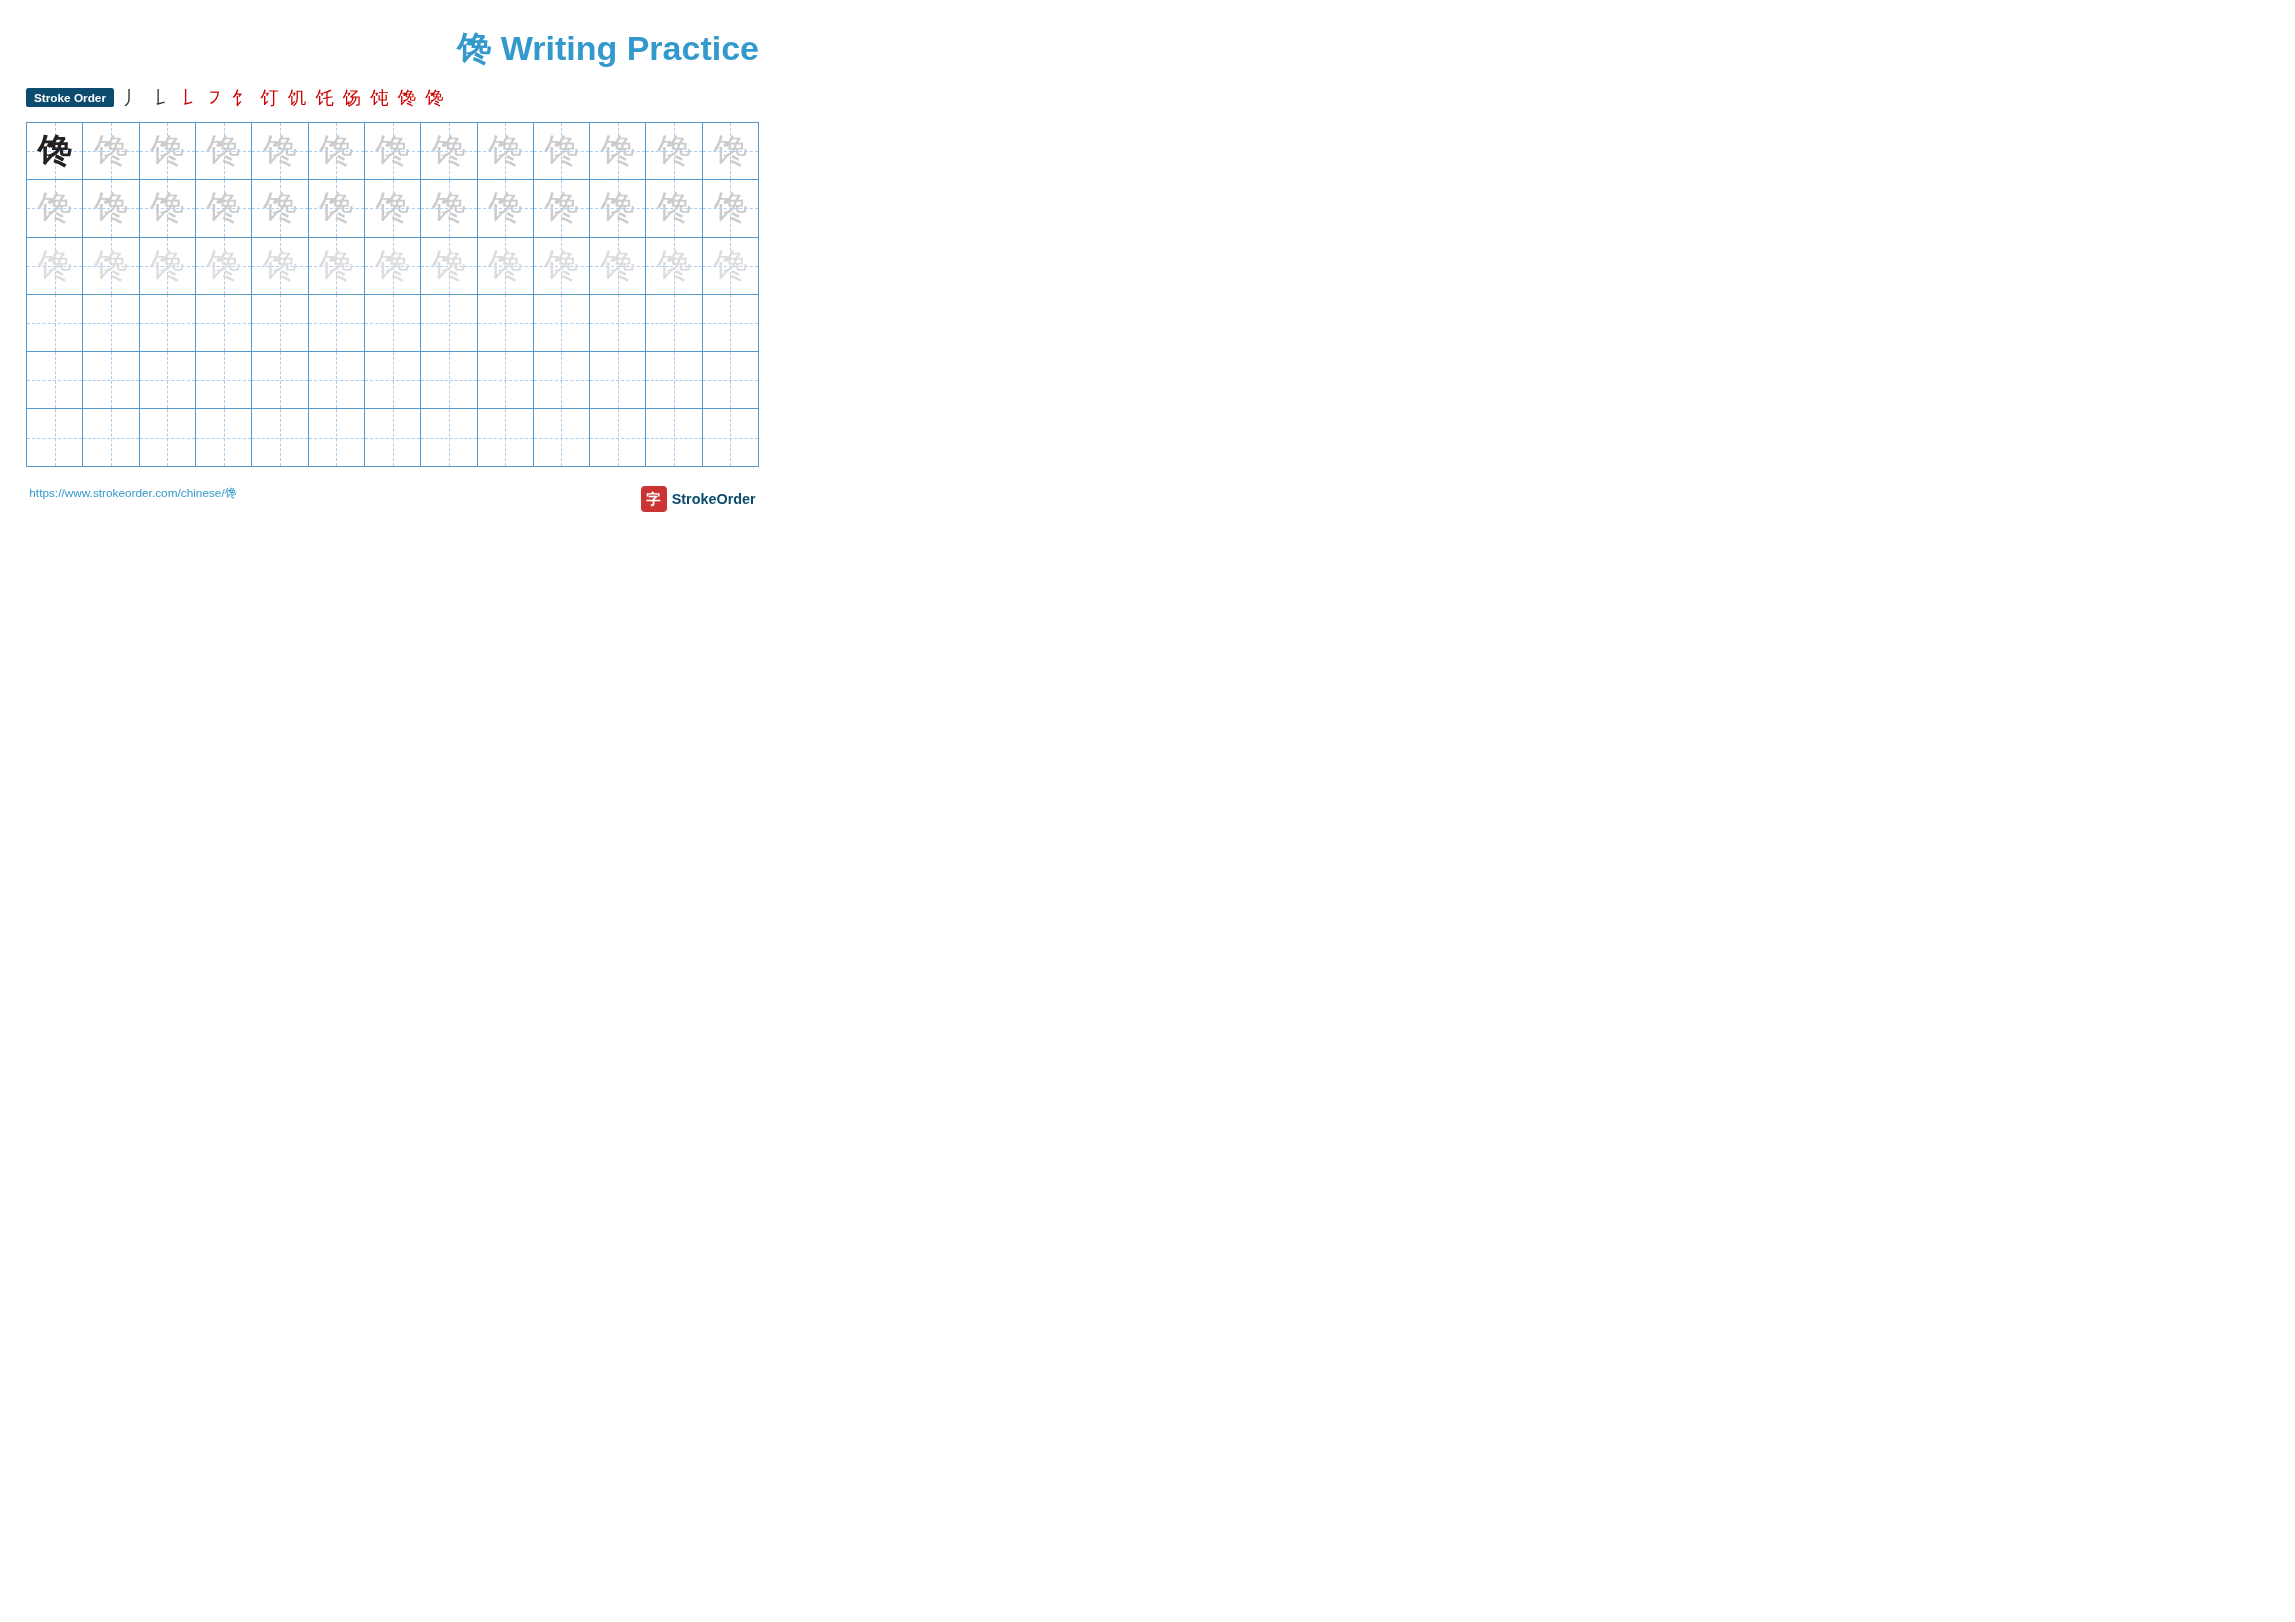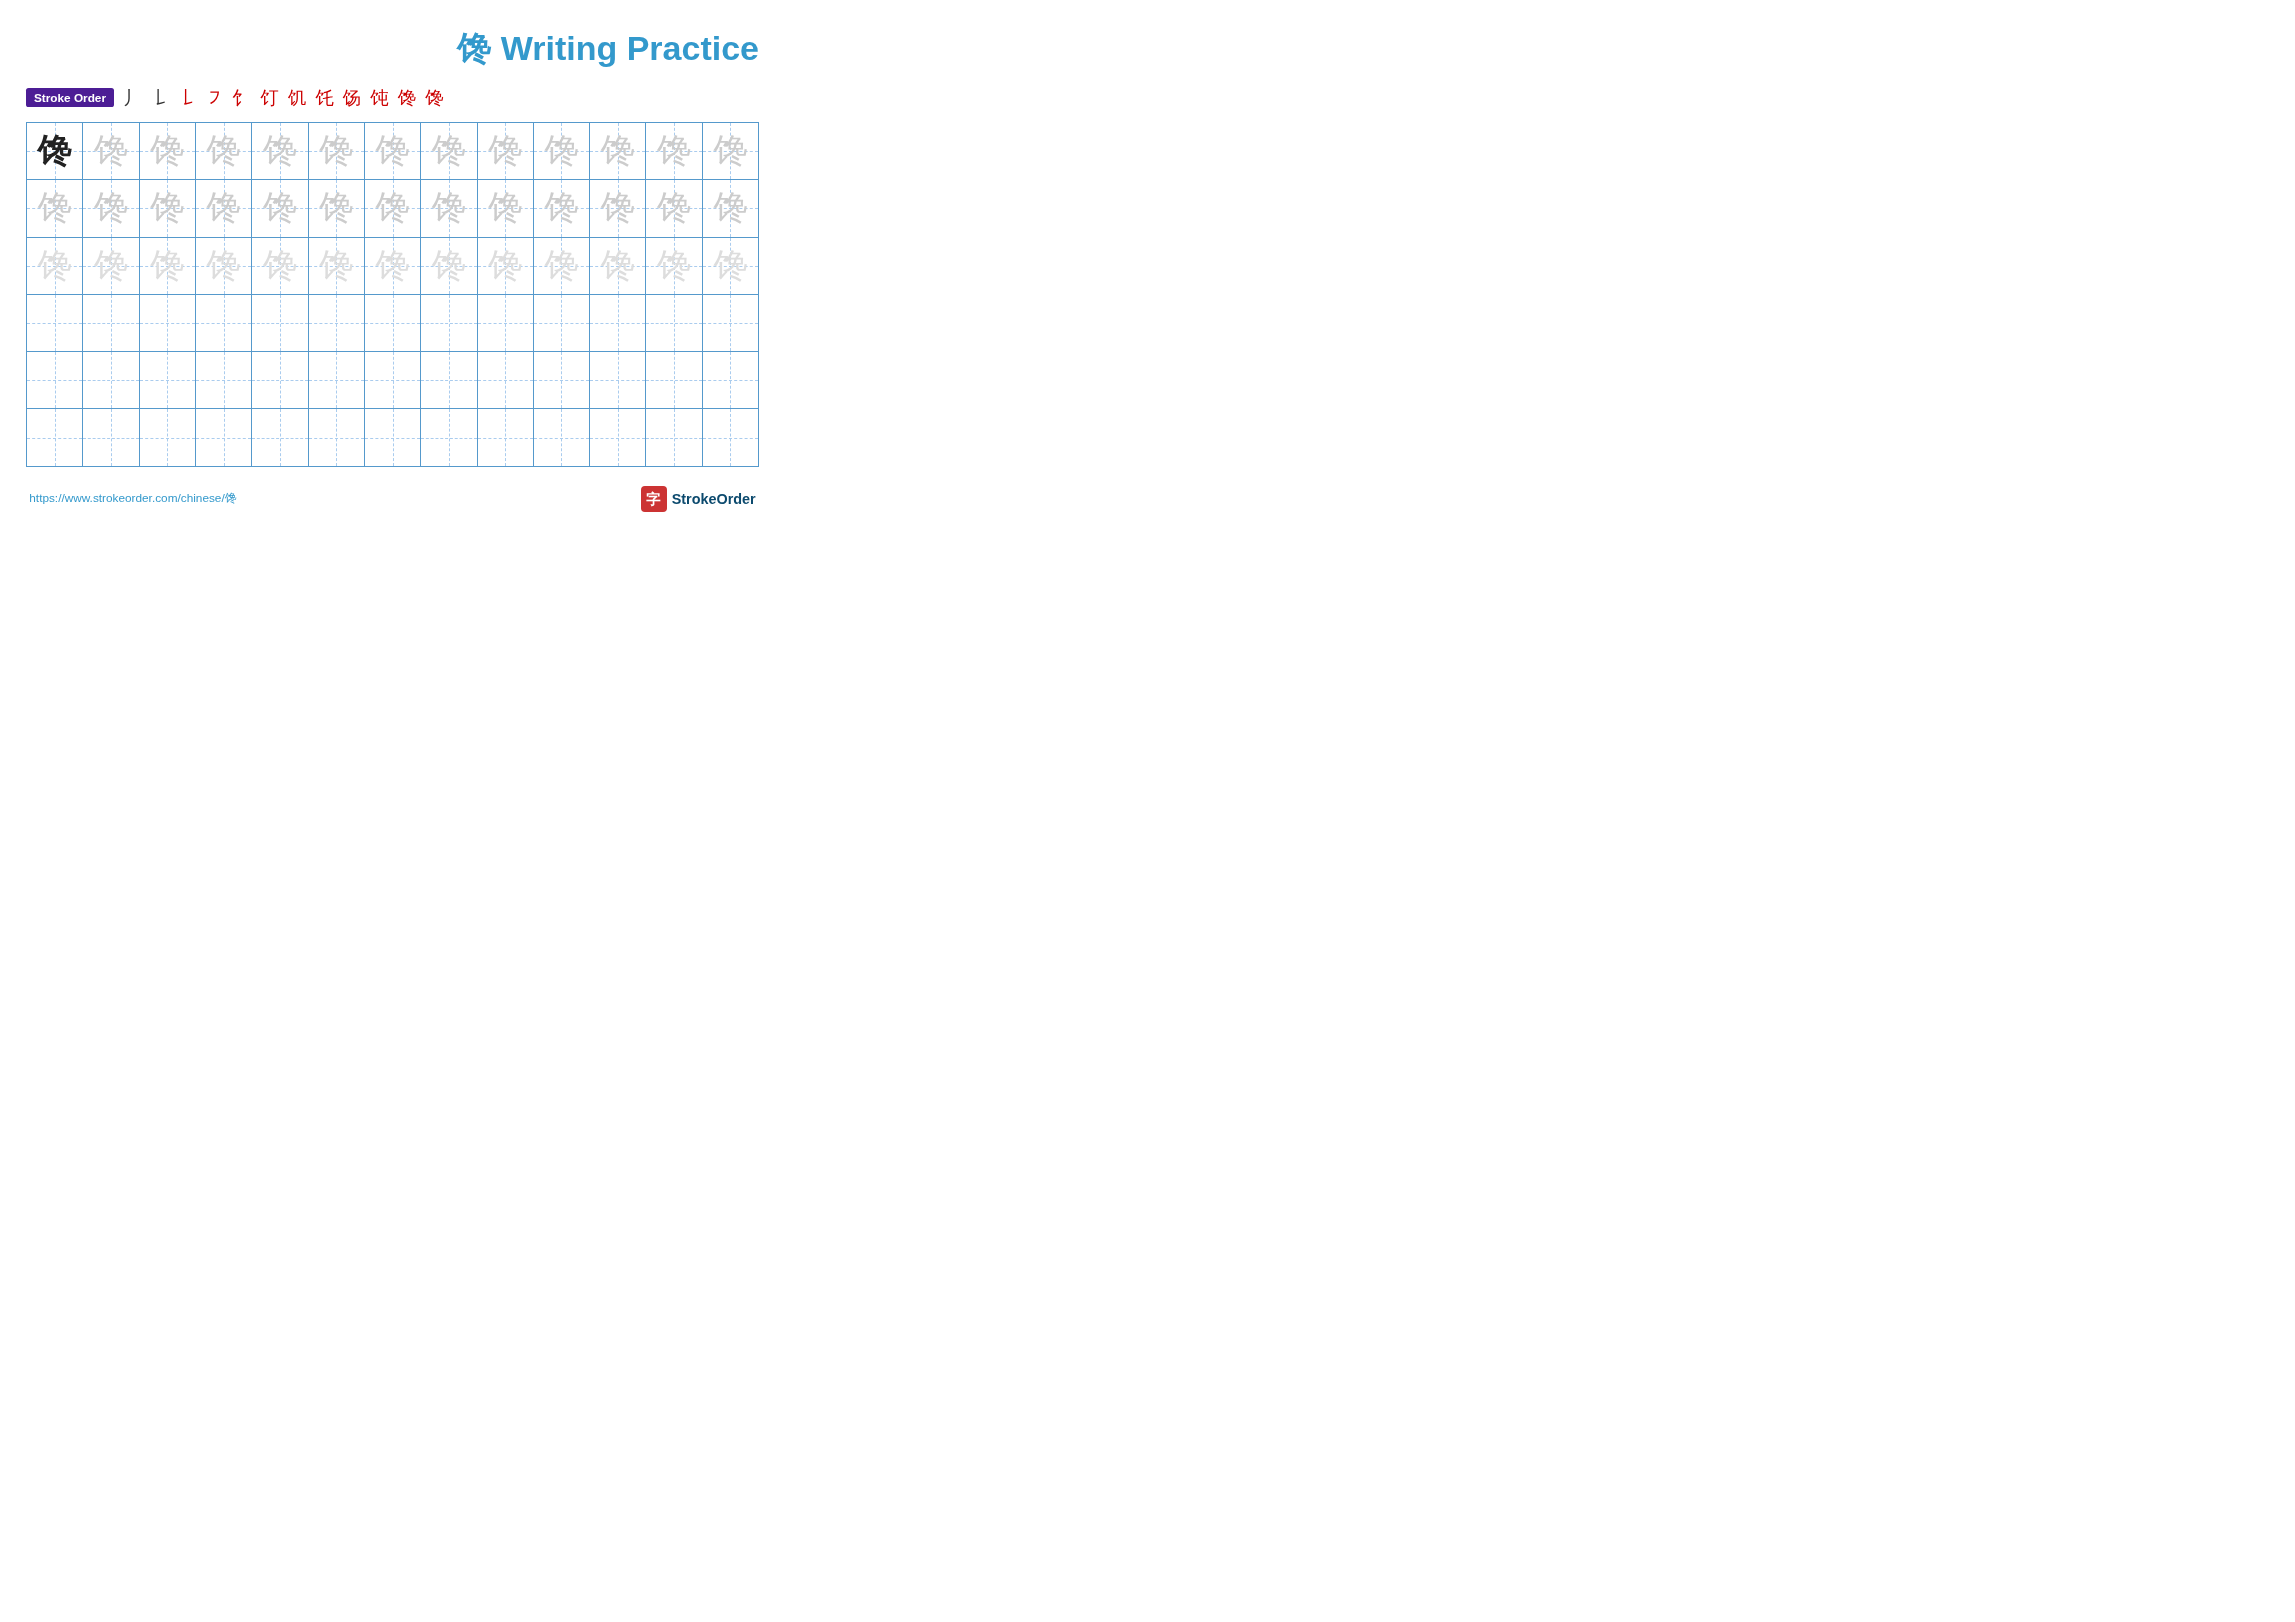--- a/index.html
+++ b/index.html
@@ -23,21 +23,21 @@
 
     
     .stroke-order-row {
       display: flex;
       align-items: center;
       gap: 9.2px;
       margin-bottom: 11.8px;
       flex-wrap: wrap;
     }
     .stroke-order-badge {
-      background: #4c1d95;
+      background: #0c4a6e;
       color: white;
       font-size: 11.8px;
       font-weight: bold;
       padding: 2.6px 7.9px;
       border-radius: 2.6px;
       white-space: nowrap;
     }
     .stroke-step {
       font-family: serif;
       font-size: 18.3px;
@@ -106,21 +106,20 @@
       color: #cccccc;
     }
     .cell-char.lighter {
       color: #dddddd;
     }
 
     
     .footer {
       display: flex;
       justify-content: space-between;
-      align-items: center;
       margin-top: 19.6px;
       padding: 0 3.3px;
       gap: 48px;
     }
     .footer-link {
       color: #3399cc;
       font-size: 11.8px;
       text-decoration: none;
     }
     .footer-brand {

